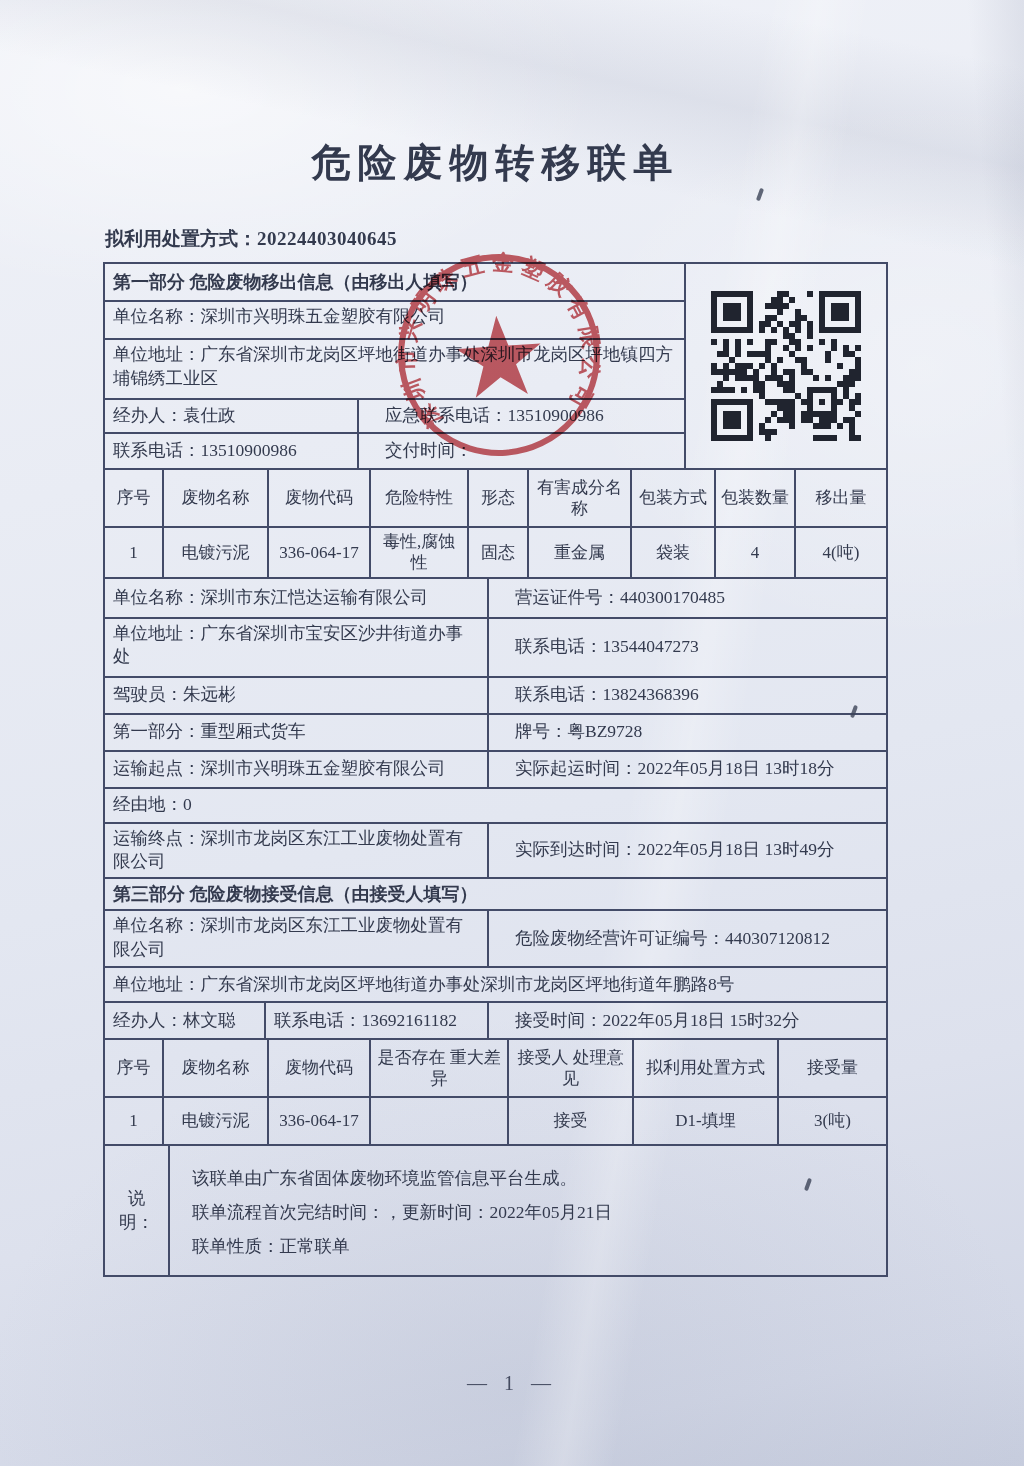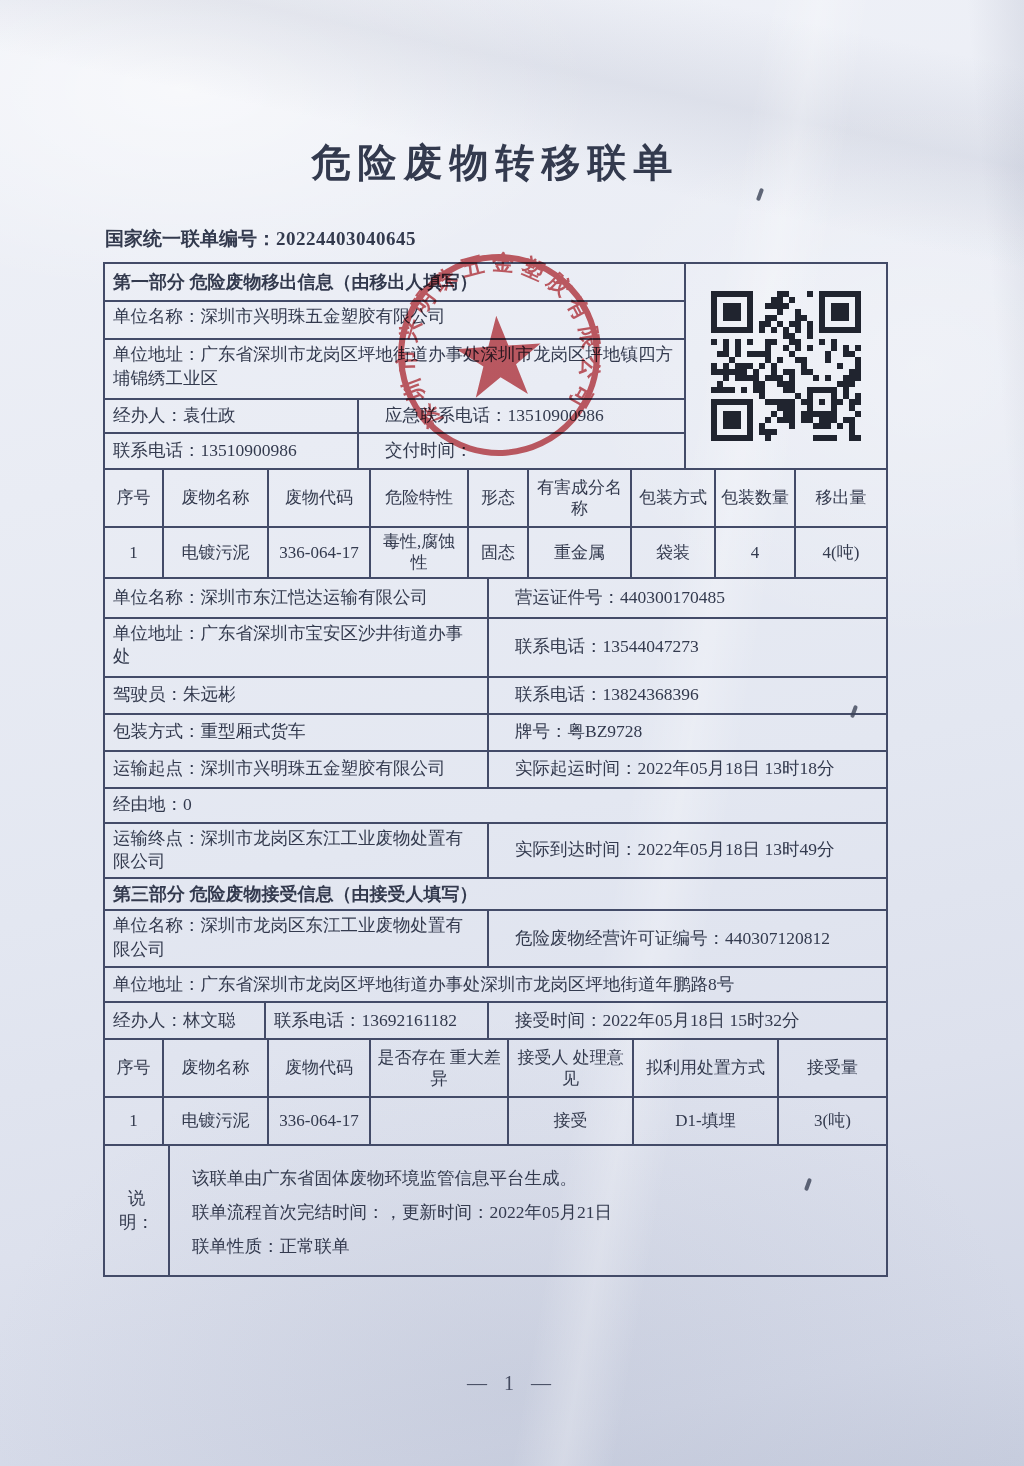--- a/index.html
+++ b/index.html
@@ -89,21 +89,21 @@
         background:#3c4358;transform:rotate(20deg);opacity:.8;}
 </style>
 </head>
 <body>
 
 <div id="page">
 
   <div class="doc-title">危险废物转移联单</div>
 
   <div class="meta-line" id="meta2">
-    <span class="txt">国家统一联单编号：</span><span class="num">20224403040645</span>
+    <span class="txt">拟利用处置方式：</span><span class="num">20224403040645</span>
   </div>
 
   <div class="form">
 
     <div class="p1top">
       <div class="p1left">
         <div class="cell h36 section-title">第一部分  危险废物移出信息（由移出人填写）</div>
         <div class="cellblock bt h38">
           <span>单位名称：</span><span>深圳市兴明珠五金塑胶有限公司</span>
         </div>
@@ -475,21 +475,21 @@
         <span>驾驶员：</span>
           <span>朱远彬</span>
       </div>
       <div class="cell h35 flex1 bl">
         <span>联系电话：</span>
           <span>13824368396</span>
       </div>
     </div>
     <div class="r bt">
       <div class="cell h35 w382">
-        <span>包装方式：</span>
+        <span>第一部分：</span>
           <span>重型厢式货车</span>
       </div>
       <div class="cell h35 flex1 bl">
         <span>牌号：</span>
           <span>粤BZ9728</span>
       </div>
     </div>
     <div class="r bt">
       <div class="cell h35 w382">
         <span>运输起点：</span>

